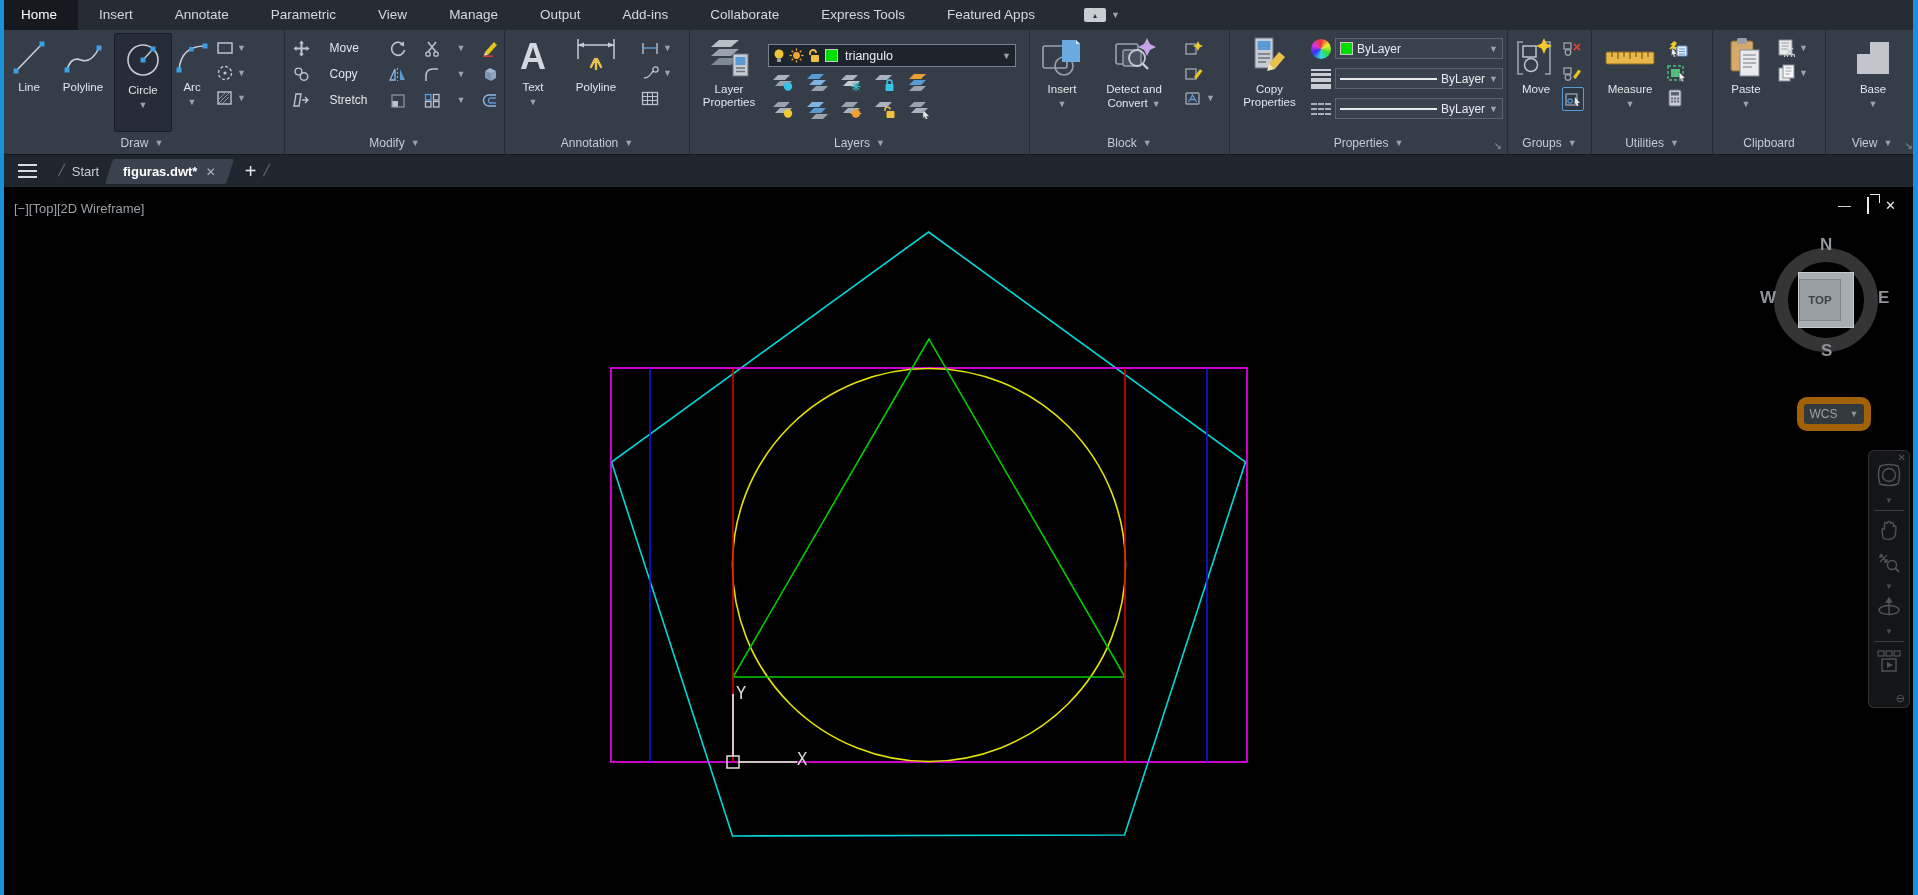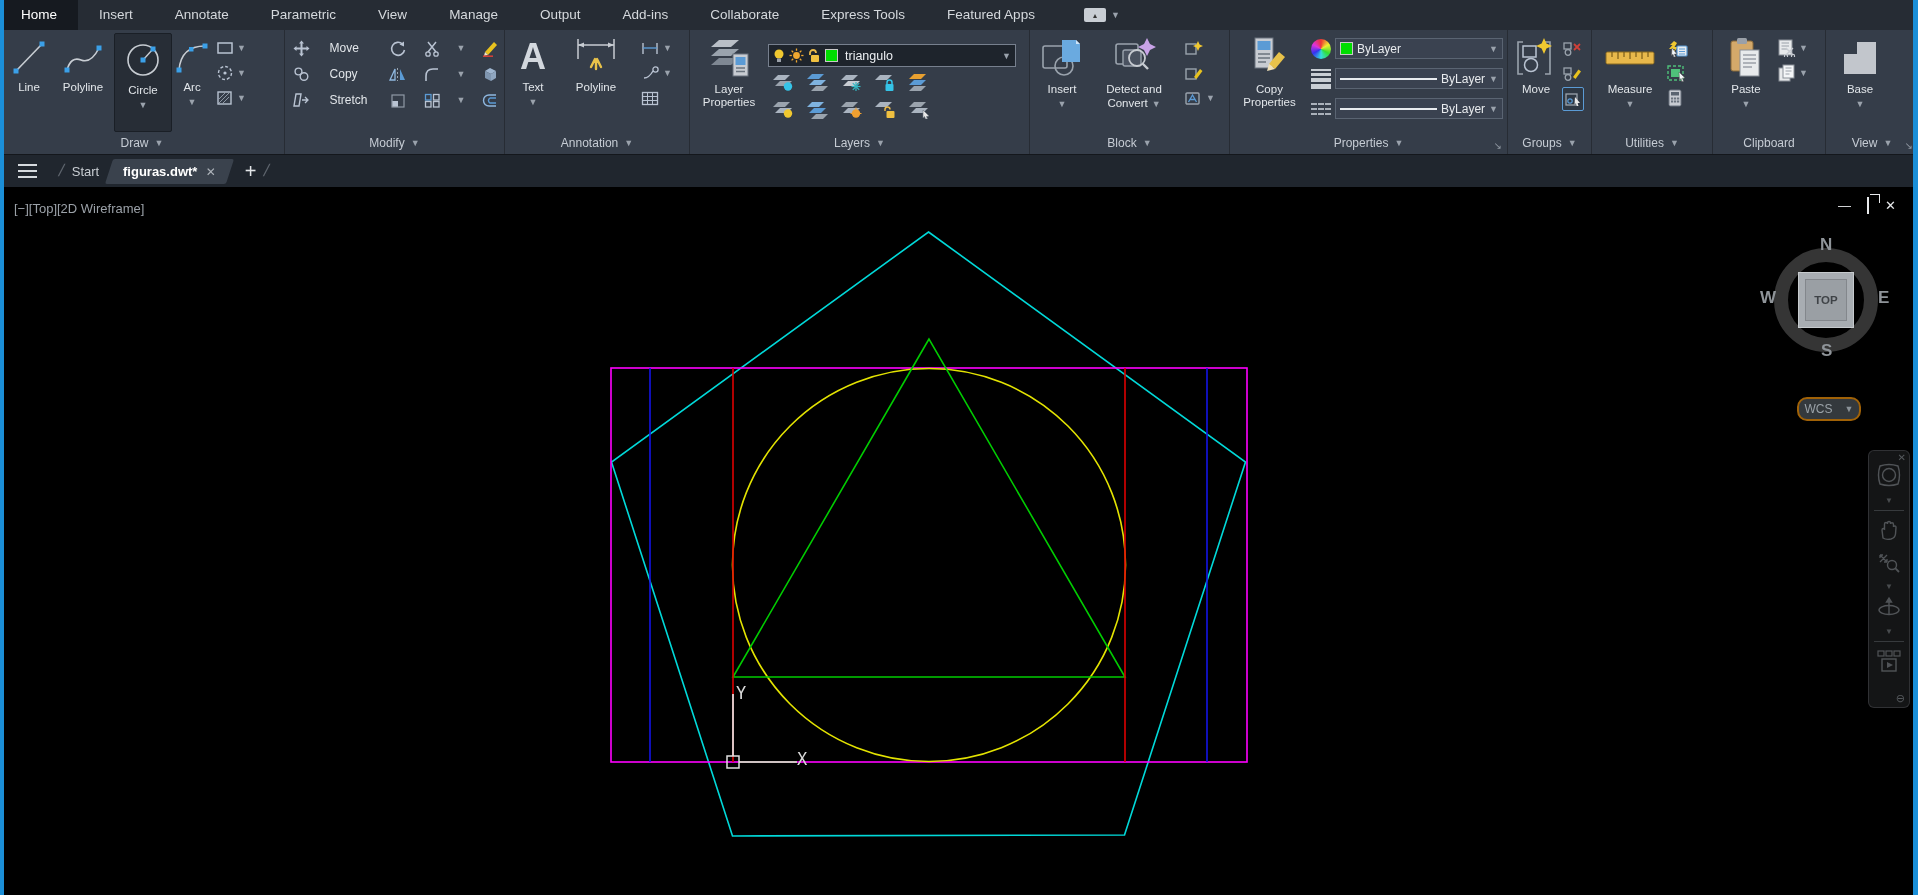--- a/index.html
+++ b/index.html
@@ -60,25 +60,25 @@
   
   .canvas{position:absolute;left:0;top:187px;width:1918px;height:708px;background:#000;}
   .vp-label{position:absolute;left:14px;top:14px;color:#9ba1a8;font-size:13px;cursor:pointer;}
   .winctl{position:absolute;right:22px;top:12px;display:flex;gap:16px;align-items:center;color:#e8eaec;}
   .winctl span{cursor:pointer;font-size:13px;line-height:13px;}
   .restore{width:10px;height:9px;border:1.5px solid #e8eaec;position:relative;}
   .restore:before{content:"";position:absolute;left:2px;top:-4px;width:9px;height:8px;border:1.5px solid #e8eaec;border-bottom:none;border-left:none;}
   
   .vcube{position:absolute;left:1766px;top:53px;width:120px;height:120px;}
   .vring{position:absolute;left:8px;top:8px;width:76px;height:76px;border:14px solid #353535;border-radius:50%;}
-  .vface{position:absolute;left:32px;top:32px;width:56px;height:56px;background:#a8adb2;border:1px solid #c6cacd;box-sizing:border-box;display:flex;align-items:center;justify-content:center;cursor:pointer;}
+  .vface{position:absolute;left:32px;top:32px;width:56px;height:56px;background:#a8adb2;border:1px solid #c6cacd;box-sizing:border-box;display:flex;align-items:center;cursor:pointer;}
   .vface .inner{width:40px;height:40px;background:#9a9fa4;border:1px solid #83878c;display:flex;align-items:center;justify-content:center;font-size:11.5px;font-weight:bold;color:#3f4347;}
   .vdir{position:absolute;color:#8f9499;font-weight:bold;font-size:17px;cursor:pointer;}
   .vn{left:54px;top:-5px;} .vs{left:55px;top:101px;} .vw{left:-6px;top:48px;} .ve{left:112px;top:48px;}
-  .wcs{position:absolute;left:1797px;top:210px;width:60px;height:20px;background:rgba(70,76,82,.75);border:2px solid #a16207;border-radius:10px;display:flex;align-items:center;justify-content:center;gap:12px;color:#9aa2a8;font-size:12px;cursor:pointer;}
+  .wcs{position:absolute;left:1797px;top:210px;width:60px;height:20px;background:rgba(70,76,82,.75);border:7px solid #a16207;border-radius:10px;display:flex;align-items:center;justify-content:center;gap:12px;color:#9aa2a8;font-size:12px;cursor:pointer;}
   
   .navbar{position:absolute;left:1868px;top:263px;width:42px;height:258px;background:rgba(90,96,102,.22);border:1px solid rgba(130,136,142,.25);border-radius:6px;display:flex;flex-direction:column;align-items:center;padding-top:8px;box-sizing:border-box;}
   .navbar .x{position:absolute;right:3px;top:1px;color:#8a9096;font-size:10px;opacity:.55;cursor:pointer;}
   .navbar .minus{position:absolute;right:4px;bottom:2px;color:#8a9096;font-size:11px;opacity:.55;cursor:pointer;}
   .nav-ic{opacity:.45;margin:3px 0;cursor:pointer;}
   .nav-car{opacity:.35;color:#aab0b6;font-size:8px;margin:1px 0;}
   .nav-sep{width:30px;height:1px;background:rgba(140,146,152,.3);margin:4px 0;}
   svg text{font-family:"DejaVu Sans Mono",monospace;}
 </style>
 </head>
@@ -716,21 +716,21 @@
             <span class="car">▼</span>
           </div>
         </div>
       </div>
       <div class="rpt">
         <span>Clipboard</span>
       </div>
     </div>
 
     <div class="rp" style="width:92px;border-right:none;">
-      <div class="rpb" style="justify-content:flex-start;">
+      <div class="rpb" style="justify-content:center;">
         <div class="bb" style="width:56px">
           <div class="bi" style="height:44px">
             <svg width="40" height="40" viewBox="0 0 40 40">
                 <polygon points="4,36 4,16 17,16 17,4 36,4 36,36" fill="#c2c6cc"></polygon>
               </svg>
           </div>
           <span class="blbl">Base</span>
           <span class="car">▼</span>
         </div>
       </div>

